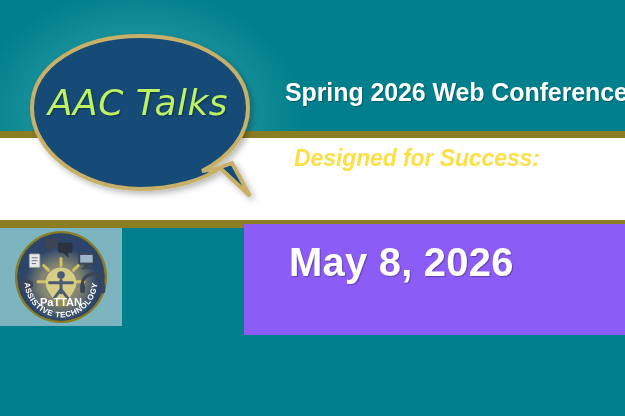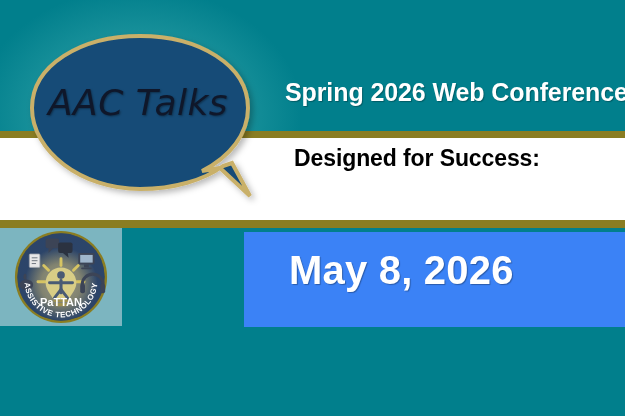--- a/index.html
+++ b/index.html
@@ -70,24 +70,24 @@
     display: flex;
     align-items: center;
     justify-content: center;
   }
   .logo-svg { display: block; }
 
   
   .date-plate {
     position: absolute;
     left: 244px;
-    top: 232px;
+    top: 224px;
     width: 381px;
-    height: 95px;
-    background: #3b82f6;
+    height: 111px;
+    background: #8b5cf6;
   }
   .date-text {
     position: absolute;
     left: 45px;
     top: 16px;
     font-size: 40px;
     font-weight: bold;
     color: #ffffff;
     letter-spacing: 0.2px;
     white-space: nowrap;
@@ -105,21 +105,21 @@
   .bubble-svg { display: block; }
   .bubble-label {
     position: absolute;
     left: 0;
     top: 54px;
     width: 228px;
     text-align: center;
     font-family: "DejaVu Sans", sans-serif;
     font-size: 36px;
     font-style: italic;
-    color: #0f172a;
+    color: #bef264;
     letter-spacing: 0.5px;
     white-space: nowrap;
     text-shadow: 1px 1px 2px rgba(0,0,0,0.35);
   }
 
   
   .headline {
     position: absolute;
     left: 285px;
     top: 78px;
@@ -127,23 +127,24 @@
     font-weight: bold;
     color: #ffffff;
     letter-spacing: -0.1px;
     white-space: nowrap;
     text-shadow: 1px 1px 1px rgba(0,0,0,0.28);
   }
   .subtitle {
     position: absolute;
     left: 294px;
     top: 144px;
-    color: #000000;
+    color: #fde047;
     font-size: 23px;
     font-weight: bold;
+    font-style: italic;
     line-height: 28px;
     letter-spacing: -0.1px;
     white-space: nowrap;
   }
 </style>
 </head>
 <body>
 
 <div id="banner">
 

